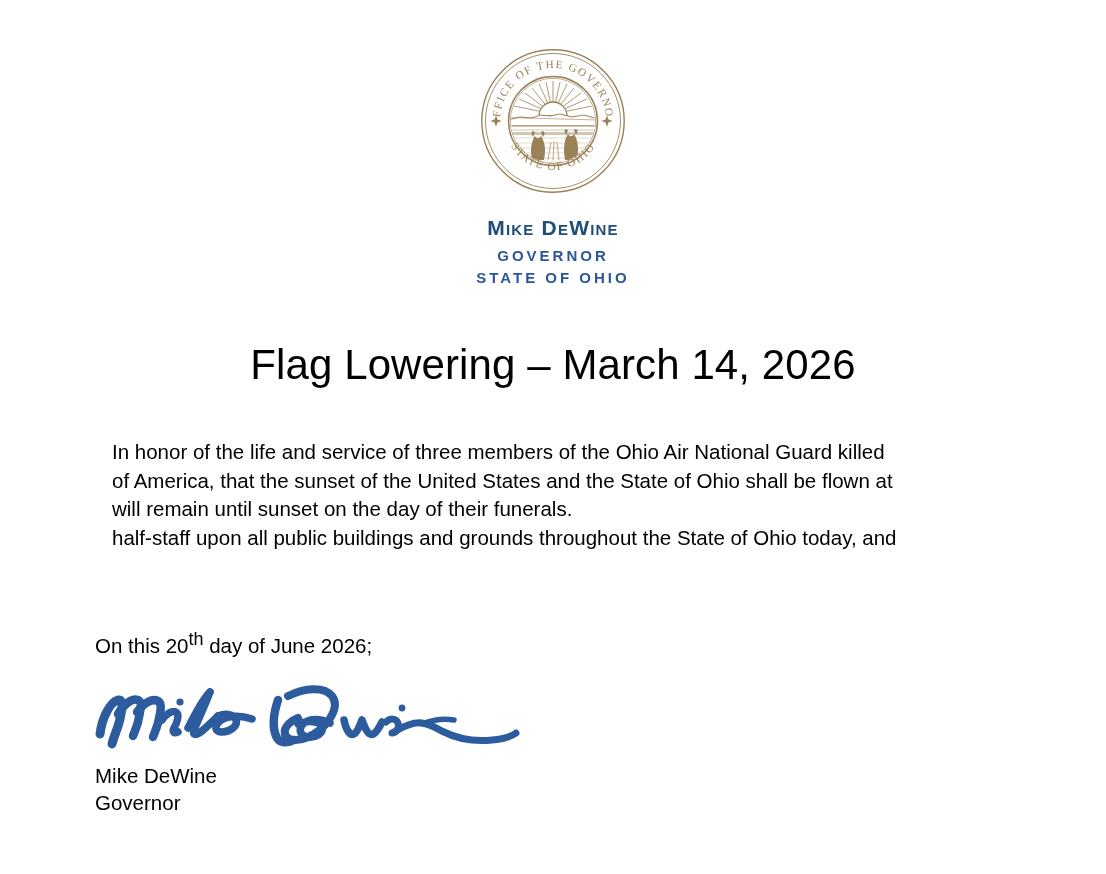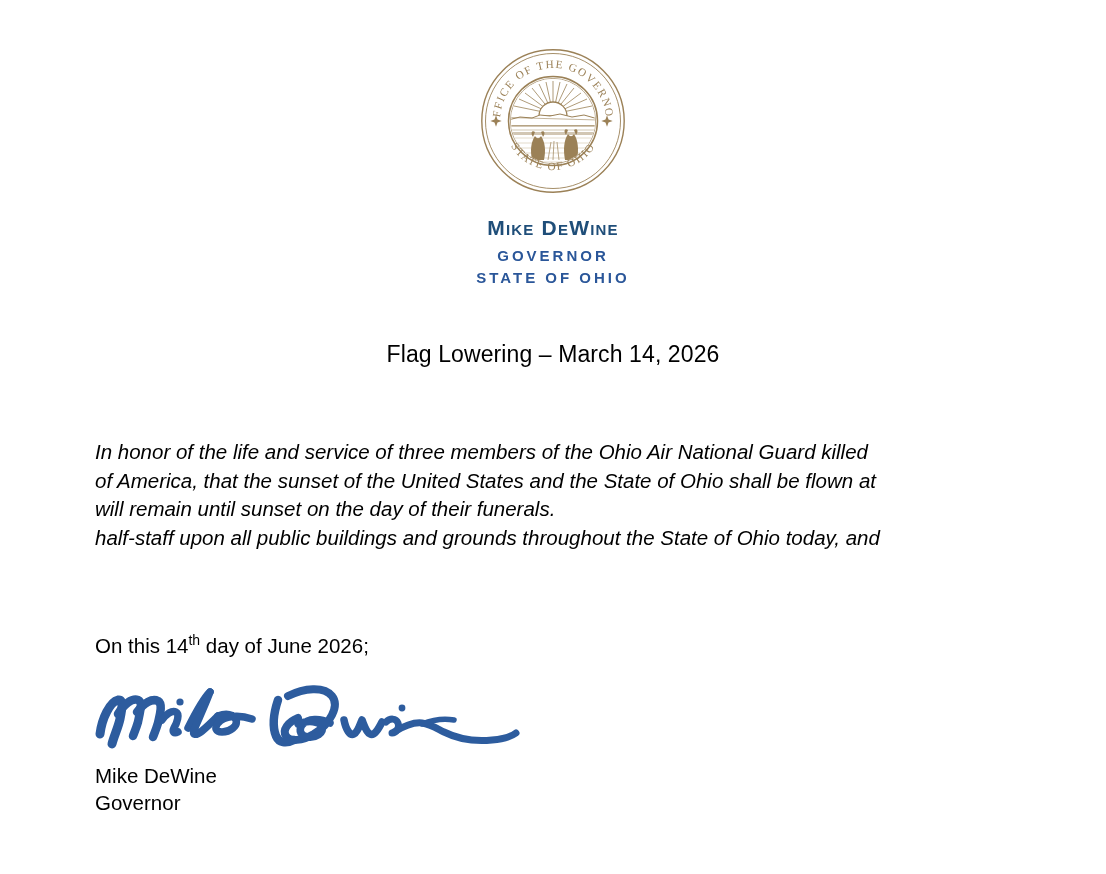--- a/index.html
+++ b/index.html
@@ -60,50 +60,49 @@
   }
 
   
   .doc-title {
     position: absolute;
     left: 0;
     top: 341px;
     width: 1106px;
     text-align: center;
     color: #000000;
-    font-size: 23px;
+    font-size: 42px;
     font-weight: normal;
     letter-spacing: 0.1px;
   }
 
   
   .body-block {
     position: absolute;
-    left: 95px;
+    left: 112px;
     top: 438px;
     width: 945px;
-    font-style: italic;
   }
   .body-line {
     color: #000000;
     font-size: 20.5px;
     line-height: 28.5px;
     white-space: pre;
   }
 
   .date-line {
     position: absolute;
     left: 95px;
     top: 632px;
     color: #000000;
     font-size: 20.5px;
     line-height: 28px;
   }
   .date-line sup {
-    font-size: 14px;
+    font-size: 18px;
     vertical-align: super;
     line-height: 0;
   }
 
   
   .signature {
     position: absolute;
     left: 92px;
     top: 678px;
     width: 430px;
@@ -229,21 +228,21 @@
 
   <div class="doc-title">Flag Lowering – March 14, 2026</div>
 
   <div class="body-block">
     <div class="body-line">In honor of the life and service of three members of the Ohio Air National Guard killed</div>
     <div class="body-line">of America, that the sunset of the United States and the State of Ohio shall be flown at</div>
     <div class="body-line">will remain until sunset on the day of their funerals.</div>
     <div class="body-line">half-staff upon all public buildings and grounds throughout the State of Ohio today, and</div>
   </div>
 
-  <div class="date-line"><span>On this 14</span><sup>th</sup><span> day of June 2026;</span></div>
+  <div class="date-line"><span>On this 20</span><sup>th</sup><span> day of June 2026;</span></div>
 
   <div class="signature">
     <svg viewBox="0 0 430 82" xmlns="http://www.w3.org/2000/svg">
       <g fill="none" stroke="#2d5c9e" stroke-linecap="round" stroke-linejoin="round">
 
         <path d="M 8,56 C 10,40 18,24 26,22 C 32,21 30,31 28,41 C 26,50 22,58 20,66" stroke-width="9"></path>
         <path d="M 26,36 C 32,26 40,20 46,22 C 51,24 48,34 46,44 C 44,51 42,55 41,58" stroke-width="8.5"></path>
         <path d="M 45,34 C 52,25 60,20 66,23 C 71,26 68,36 66,45 C 64,52 62,56 61,59" stroke-width="8.5"></path>
 
         <path d="M 70,42 C 74,36 80,32 84,34 C 88,36 85,45 82,50 C 80,54 82,56 86,54" stroke-width="7.5"></path>

